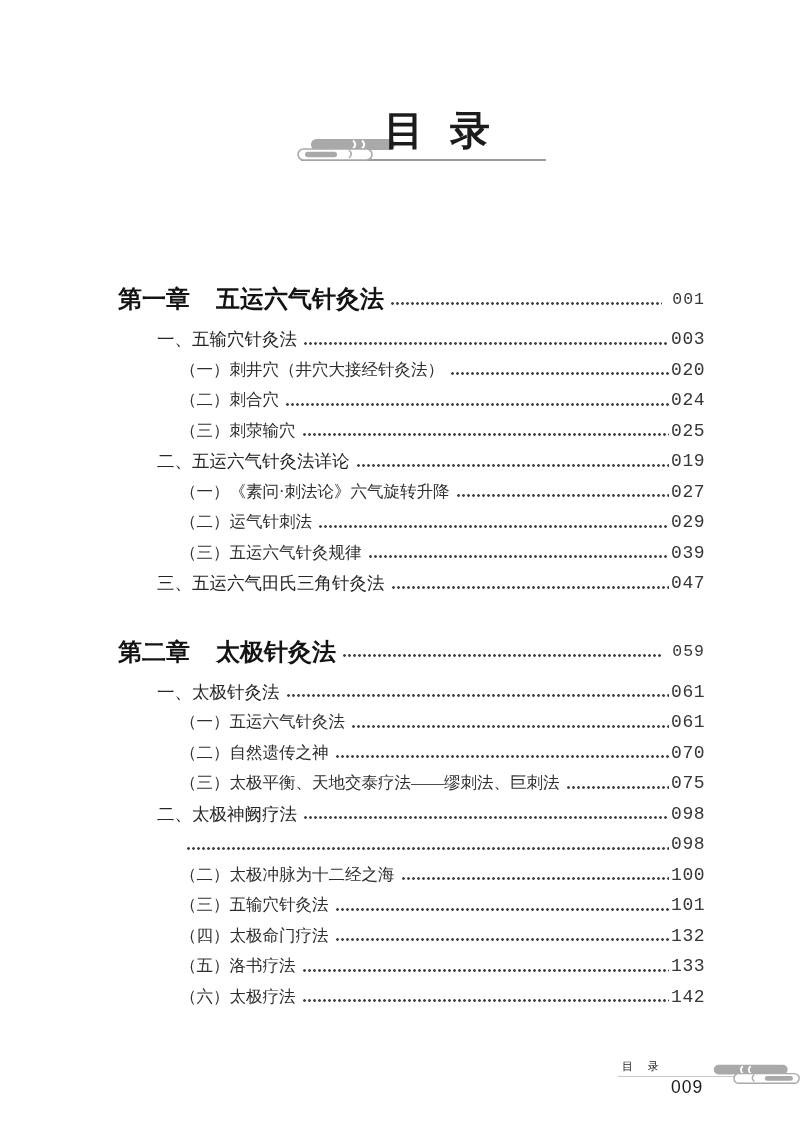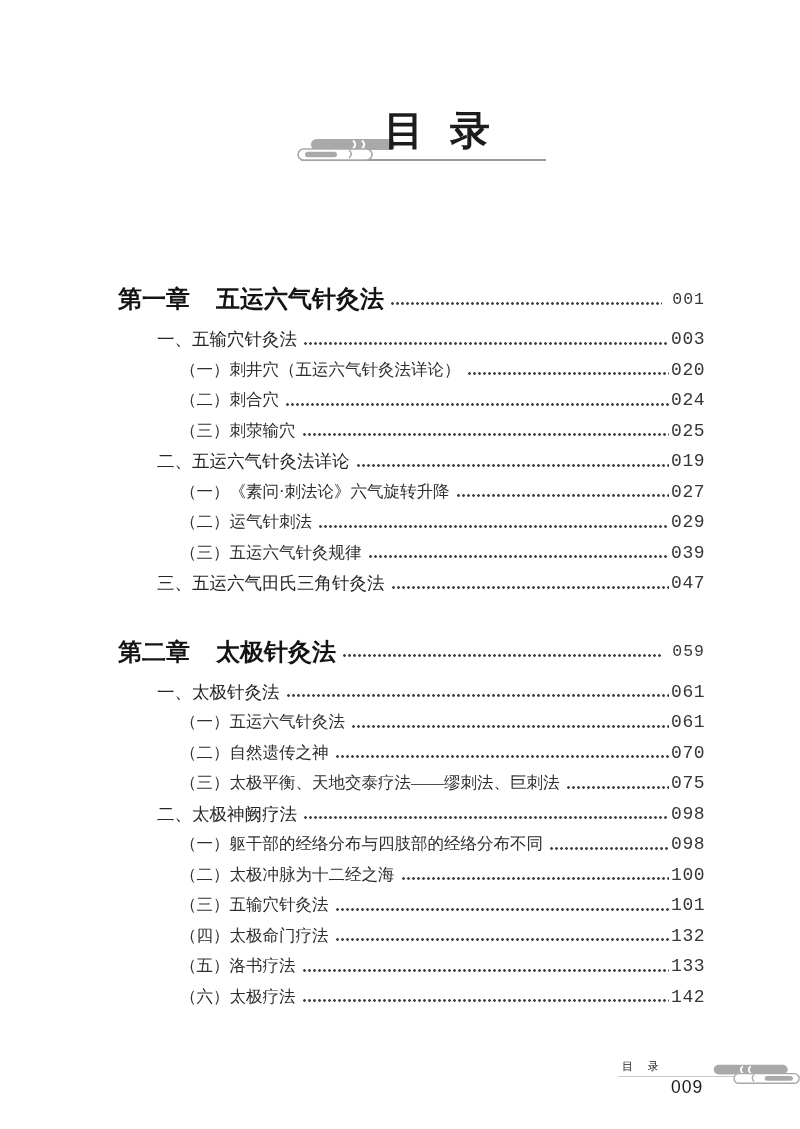--- a/index.html
+++ b/index.html
@@ -102,21 +102,21 @@
     <span class="pg">001</span>
   </div>
 
   <div class="row lv1 first-after-ch">
     <span class="lbl">一、五输穴针灸法</span>
     <span class="leader"></span>
     <span class="pg">003</span>
   </div>
 
   <div class="row lv2">
-    <span class="lbl">（一）刺井穴（五运六气针灸法详论）</span>
+    <span class="lbl">（一）刺井穴（井穴大接经针灸法）</span>
     <span class="leader"></span>
     <span class="pg">020</span>
   </div>
 
   <div class="row lv2">
     <span class="lbl">（二）刺合穴</span>
     <span class="leader"></span>
     <span class="pg">024</span>
   </div>
 
@@ -186,21 +186,20 @@
     <span class="pg">075</span>
   </div>
 
   <div class="row lv1">
     <span class="lbl">二、太极神阙疗法</span>
     <span class="leader"></span>
     <span class="pg">098</span>
   </div>
 
   <div class="row lv2">
-    <span class="lbl">（一）躯干部的经络分布与四肢部的经络分布不同</span>
     <span class="leader"></span>
     <span class="pg">098</span>
   </div>
 
   <div class="row lv2">
     <span class="lbl">（二）太极冲脉为十二经之海</span>
     <span class="leader"></span>
     <span class="pg">100</span>
   </div>
 

